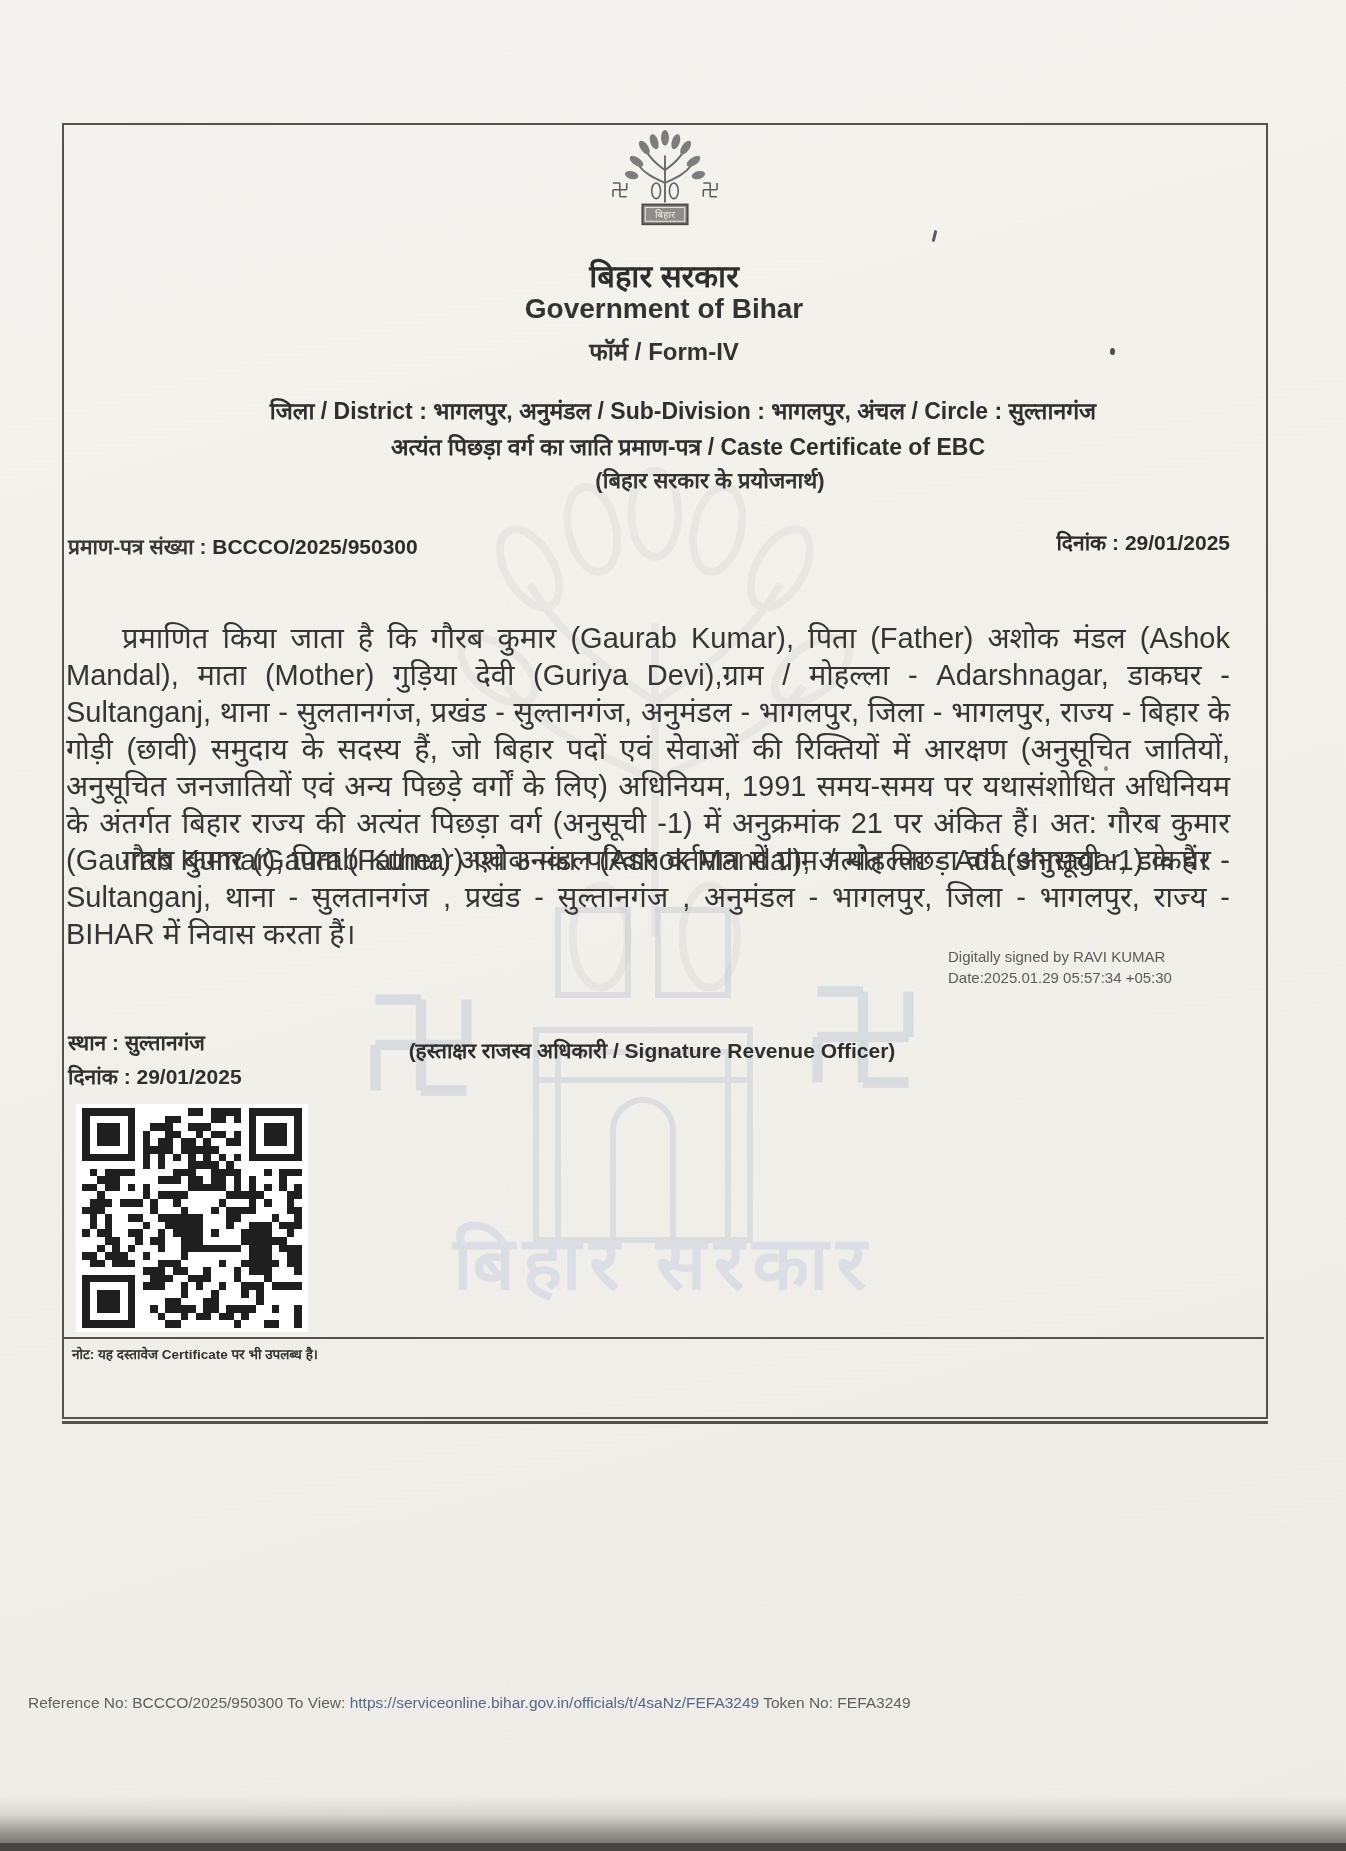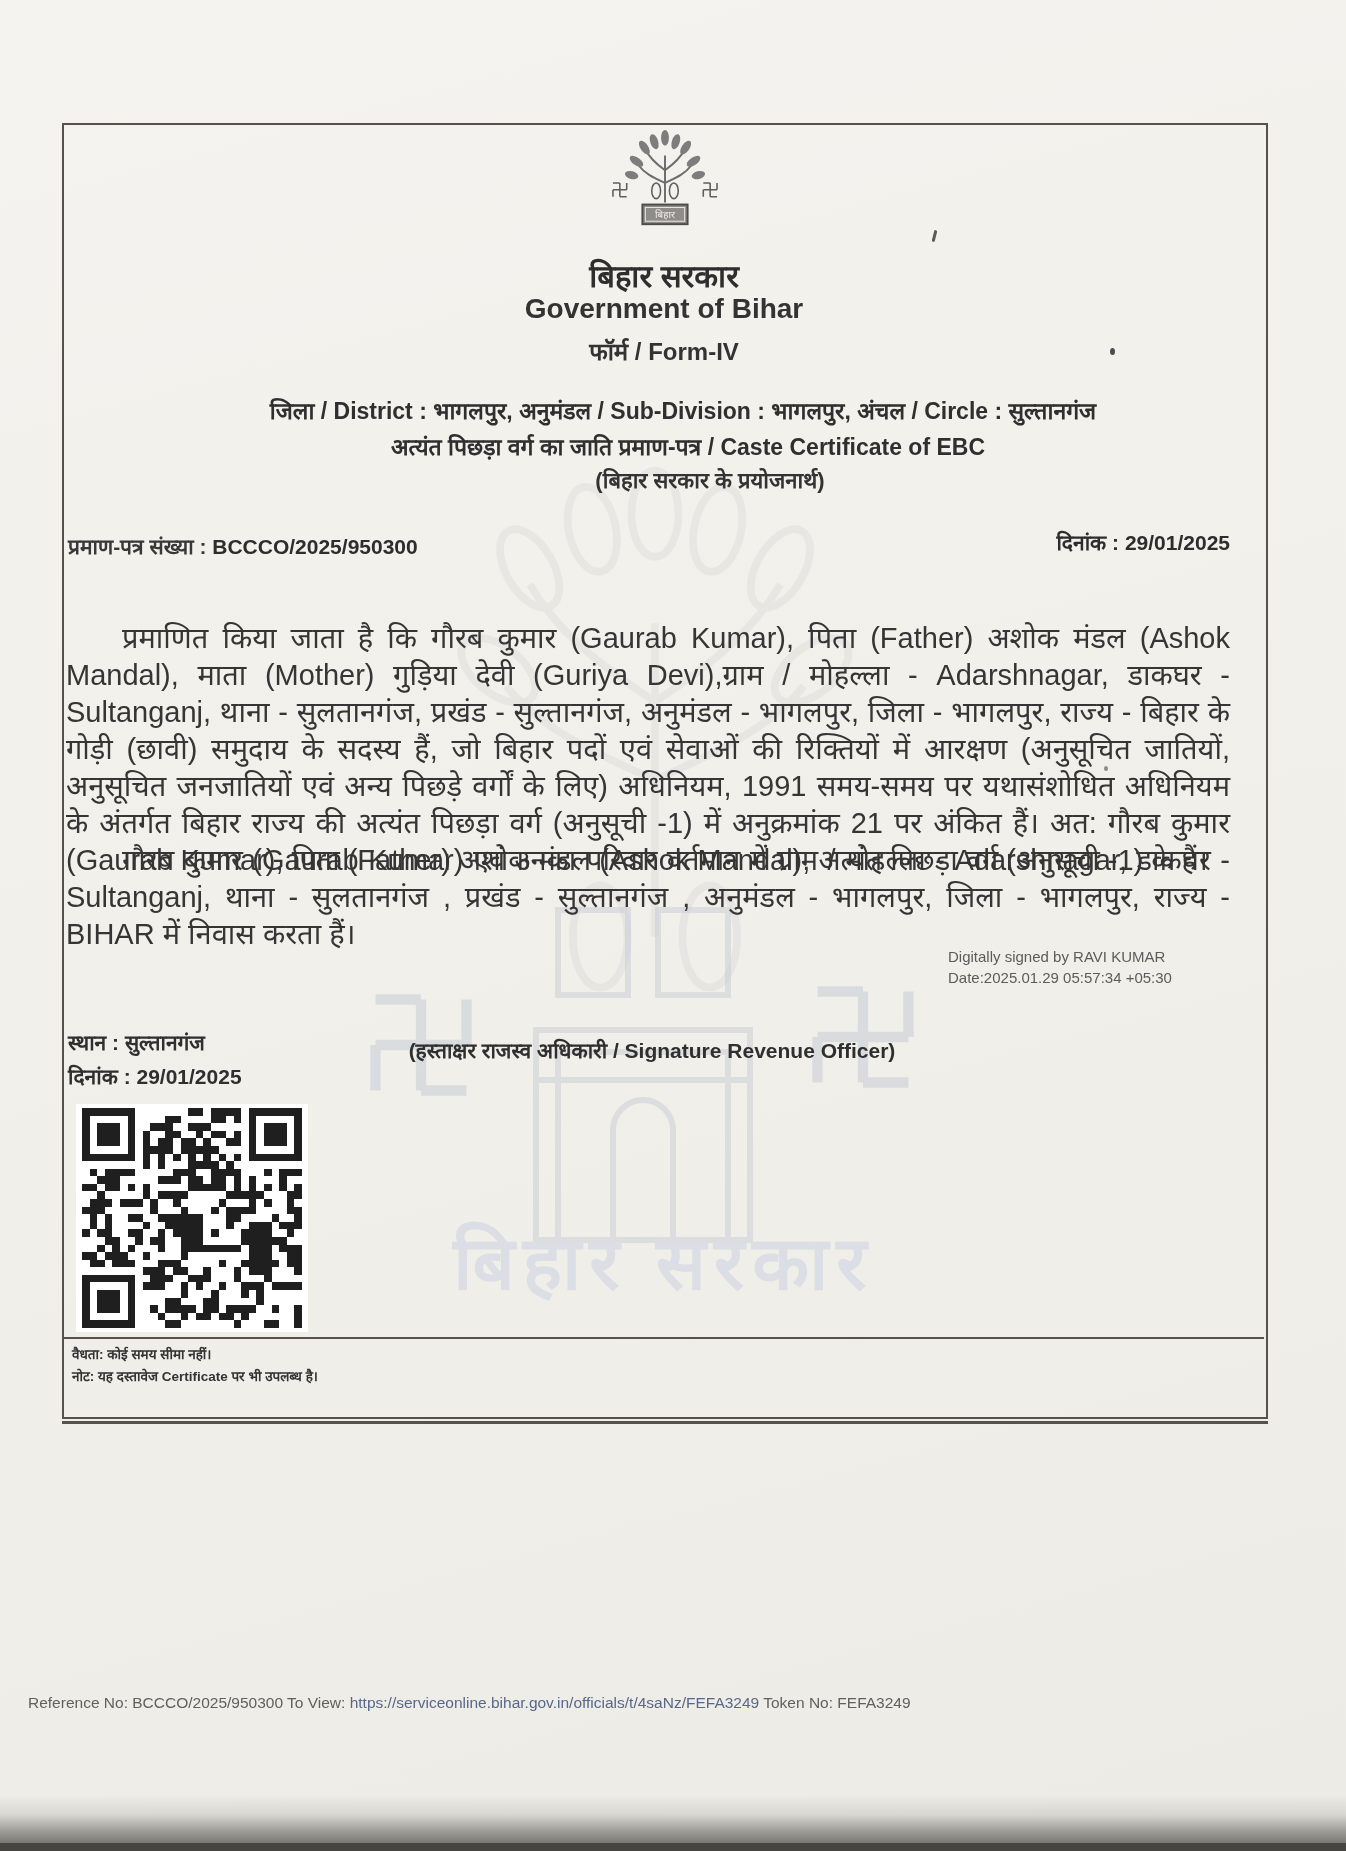--- a/index.html
+++ b/index.html
@@ -567,21 +567,20 @@
         <rect x="12" y="28" width="1" height="1"></rect>
         <rect x="20" y="28" width="1" height="1"></rect>
         <rect x="24" y="28" width="1" height="1"></rect>
         <rect x="25" y="28" width="1" height="1"></rect>
         <rect x="28" y="28" width="1" height="1"></rect>
       </g>
     </svg>
   </div>
 
 <div class="abs note-box">
-  <div>वैधता: कोई समय सीमा नहीं।</div>
   <div>नोट: यह दस्तावेज Certificate पर भी उपलब्ध है।</div>
 </div>
 
 <div class="abs footer"><span>Reference No: BCCCO/2025/950300 To View: </span><span class="url">https://serviceonline.bihar.gov.in/officials/t/4saNz/FEFA3249</span><span> Token No: FEFA3249</span></div>
 
 <div class="abs speck-a"></div>
 <div class="abs speck-b"></div>
 <div class="abs speck-c"></div>
 <div class="abs scan-bottom"></div>
 <div class="abs scan-strip"></div>

